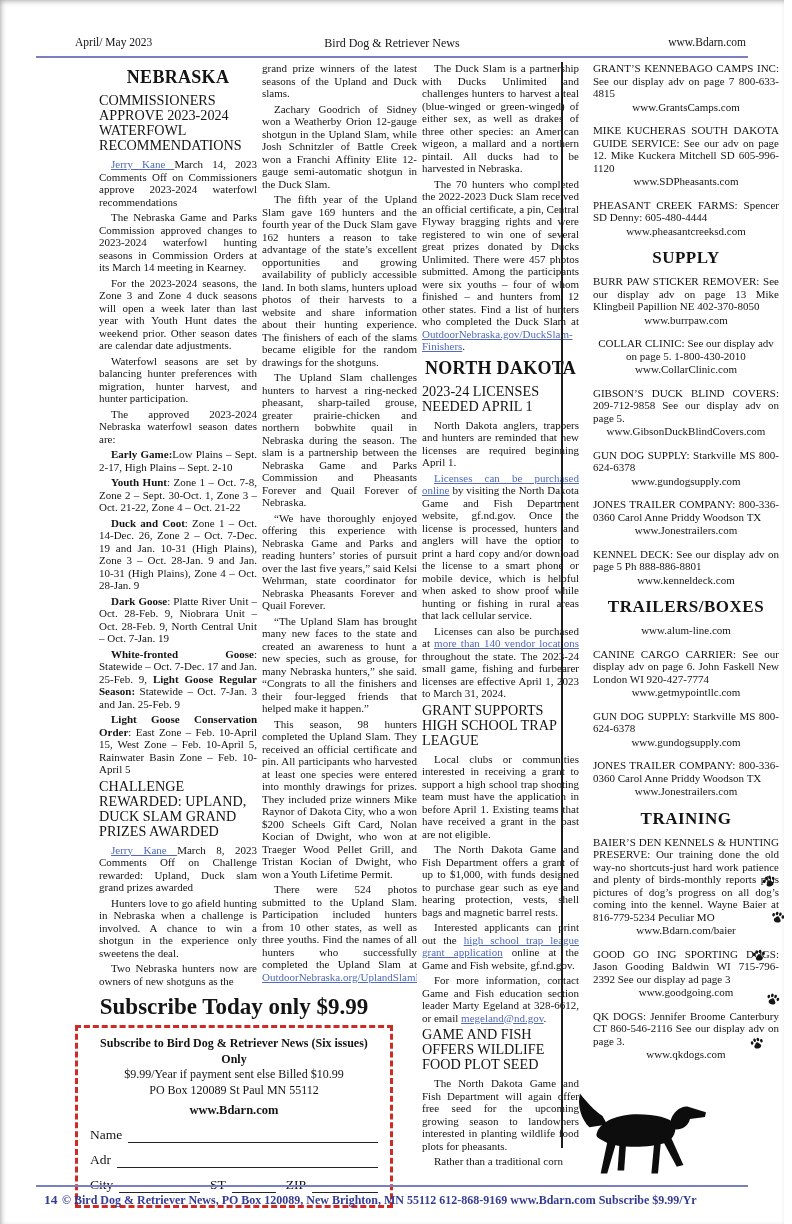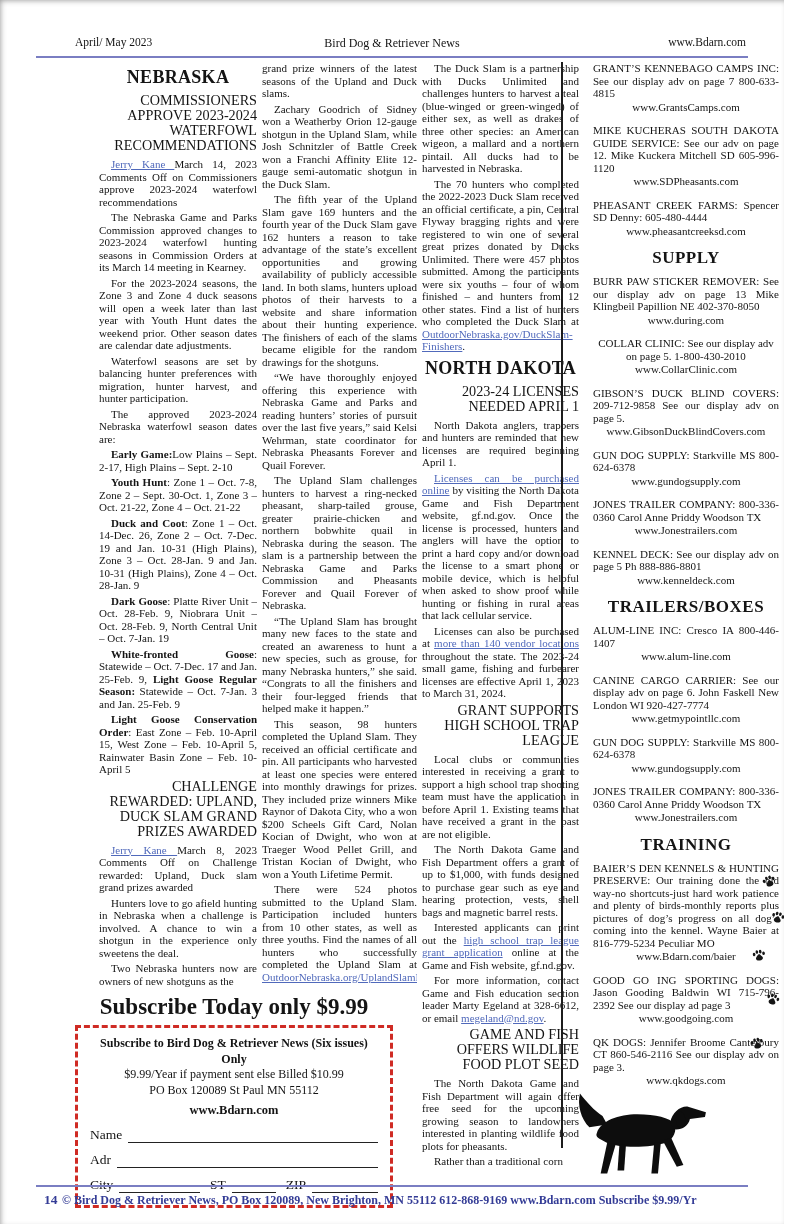--- a/index.html
+++ b/index.html
@@ -14,21 +14,21 @@
   
   .col{position:absolute;top:62px;font-size:11px;line-height:12.5px;text-align:justify;margin-left:24px;}
   #col1{left:75px;width:158px;height:938px;overflow:hidden;}
   #col2{left:238px;width:155px;height:938px;overflow:hidden;}
   #col3{left:398px;width:157px;height:1122px;overflow:hidden;}
   #col4{left:569px;width:186px;height:1042px;overflow:hidden;}
   .vdiv{position:absolute;left:561px;top:62px;width:1.5px;height:1086px;background:#1c1c1c;}
   .para{margin:0 0 3px;}
   .para.ind{text-indent:12px;}
   .h1{font-weight:bold;font-size:18px;line-height:20px;text-align:center;margin:5px 0 6px;letter-spacing:.3px;}
-  .h2{font-size:14.2px;line-height:15px;text-align:right;margin:3px 0 5px;font-weight:normal;}
+  .h2{font-size:14.2px;line-height:15px;text-align:left;margin:3px 0 5px;font-weight:normal;}
   .adh{font-weight:bold;font-size:17px;line-height:19px;text-align:center;margin:10px 0 8px;letter-spacing:.5px;}
   .ad-entry{margin-bottom:11px;}
   .ad-text.ctr{text-align:center;}
   .ad-url{text-align:center;margin-top:1px;}
   .lnk{color:#5069bb;text-decoration:underline;cursor:pointer;}
   strong{font-weight:bold;}
   
   .sub{position:absolute;left:75px;top:994px;width:318px;}
   .sub-title{font-size:23px;font-weight:bold;text-align:center;margin:0 0 5px;}
   .sub-box{border:3.5px dashed #cf2b24;padding:8px 12px 12px;}
@@ -76,22 +76,22 @@
       <div class="para ind"><strong>Light Goose Conservation Order</strong>: East Zone – Feb. 10-April 15, West Zone – Feb. 10-April 5, Rainwater Basin Zone – Feb. 10-April 5</div>
       <div class="h2">CHALLENGE REWARDED: UPLAND, DUCK SLAM GRAND PRIZES AWARDED</div>
       <div class="para ind"><span class="lnk">Jerry Kane </span>March 8, 2023 Comments Off on Challenge rewarded: Upland, Duck slam grand prizes awarded</div>
       <div class="para ind">Hunters love to go afield hunting in Nebraska when a challenge is involved. A chance to win a shotgun in the experience only sweetens the deal.</div>
       <div class="para ind">Two Nebraska hunters now are owners of new shotguns as the</div>
     </section>
   <section class="col" id="col2">
       <div class="para">grand prize winners of the latest seasons of the Upland and Duck slams.</div>
       <div class="para ind">Zachary Goodrich of Sidney won a Weatherby Orion 12-gauge shotgun in the Upland Slam, while Josh Schnitzler of Battle Creek won a Franchi Affinity Elite 12-gauge semi-automatic shotgun in the Duck Slam.</div>
       <div class="para ind">The fifth year of the Upland Slam gave 169 hunters and the fourth year of the Duck Slam gave 162 hunters a reason to take advantage of the state’s excellent opportunities and growing availability of publicly accessible land. In both slams, hunters upload photos of their harvests to a website and share information about their hunting experience. The finishers of each of the slams became eligible for the random drawings for the shotguns.</div>
+      <div class="para ind">The Upland Slam challenges hunters to harvest a ring-necked pheasant, sharp-tailed grouse, greater prairie-chicken and northern bobwhite quail in Nebraska during the season. The slam is a partnership between the Nebraska Game and Parks Commission and Pheasants Forever and Quail Forever of Nebraska.</div>
       <div class="para ind">“We have thoroughly enjoyed offering this experience with Nebraska Game and Parks and reading hunters’ stories of pursuit over the last five years,” said Kelsi Wehrman, state coordinator for Nebraska Pheasants Forever and Quail Forever.</div>
-      <div class="para ind">The Upland Slam challenges hunters to harvest a ring-necked pheasant, sharp-tailed grouse, greater prairie-chicken and northern bobwhite quail in Nebraska during the season. The slam is a partnership between the Nebraska Game and Parks Commission and Pheasants Forever and Quail Forever of Nebraska.</div>
       <div class="para ind">“The Upland Slam has brought many new faces to the state and created an awareness to hunt a new species, such as grouse, for many Nebraska hunters,” she said. “Congrats to all the finishers and their four-legged friends that helped make it happen.”</div>
       <div class="para ind">This season, 98 hunters completed the Upland Slam. They received an official certificate and pin. All participants who harvested at least one species were entered into monthly drawings for prizes. They included prize winners Mike Raynor of Dakota City, who a won $200 Scheels Gift Card, Nolan Kocian of Dwight, who won at Traeger Wood Pellet Grill, and Tristan Kocian of Dwight, who won a Youth Lifetime Permit.</div>
       <div class="para ind">There were 524 photos submitted to the Upland Slam. Participation included hunters from 10 other states, as well as three youths. Find the names of all hunters who successfully completed the Upland Slam at <span class="lnk">OutdoorNebraska.org/UplandSlamFinishers</span>.</div>
     </section>
   <section class="col" id="col3">
       <div class="para ind">The Duck Slam is a partnership with Ducks Unlimited and challenges hunters to harvest a teal (blue-winged or green-winged) of either sex, as well as drakes of three other species: an American wigeon, a mallard and a northern pintail. All ducks had to be harvested in Nebraska.</div>
       <div class="para ind">The 70 hunters who completed the 2022-2023 Duck Slam received an official certificate, a pin, Central Flyway bragging rights and were registered to win one of several great prizes donated by Ducks Unlimited. There were 457 photos submitted. Among the participants were six youths – four of whom finished – and hunters from 12 other states. Find a list of hunters who completed the Duck Slam at <span class="lnk">OutdoorNebraska.gov/DuckSlam-Finishers</span>.</div>
       <div class="h1">NORTH DAKOTA</div>
       <div class="h2">2023-24 LICENSES NEEDED APRIL 1</div>
       <div class="para ind">North Dakota anglers, trappers and hunters are reminded that new licenses are required beginning April 1.</div>
@@ -116,21 +116,21 @@
         <div class="ad-text">MIKE KUCHERAS SOUTH DAKOTA GUIDE SERVICE: See our adv on page 12. Mike Kuckera Mitchell SD 605-996-1120</div>
         <div class="ad-url">www.SDPheasants.com</div>
       </div>
       <div class="ad-entry">
         <div class="ad-text">PHEASANT CREEK FARMS: Spencer SD Denny: 605-480-4444</div>
         <div class="ad-url">www.pheasantcreeksd.com</div>
       </div>
       <div class="adh">SUPPLY</div>
       <div class="ad-entry">
         <div class="ad-text">BURR PAW STICKER REMOVER: See our display adv on page 13 Mike Klingbeil Papillion NE 402-370-8050</div>
-        <div class="ad-url">www.during.com</div>
+        <div class="ad-url">www.burrpaw.com</div>
       </div>
       <div class="ad-entry">
         <div class="ad-text ctr">COLLAR CLINIC: See our display adv on page 5. 1-800-430-2010</div>
         <div class="ad-url">www.CollarClinic.com</div>
       </div>
       <div class="ad-entry">
         <div class="ad-text">GIBSON’S DUCK BLIND COVERS: 209-712-9858 See our display adv on page 5.</div>
         <div class="ad-url">www.GibsonDuckBlindCovers.com</div>
       </div>
       <div class="ad-entry">
@@ -140,21 +140,20 @@
       <div class="ad-entry">
         <div class="ad-text">JONES TRAILER COMPANY: 800-336-0360 Carol Anne Priddy Woodson TX</div>
         <div class="ad-url">www.Jonestrailers.com</div>
       </div>
       <div class="ad-entry">
         <div class="ad-text">KENNEL DECK: See our display adv on page 5 Ph 888-886-8801</div>
         <div class="ad-url">www.kenneldeck.com</div>
       </div>
       <div class="adh">TRAILERS/BOXES</div>
       <div class="ad-entry">
-        <div class="ad-text">ALUM-LINE INC: Cresco IA 800-446-1407</div>
         <div class="ad-url">www.alum-line.com</div>
       </div>
       <div class="ad-entry">
         <div class="ad-text">CANINE CARGO CARRIER: See our display adv on page 6. John Faskell New London WI 920-427-7774</div>
         <div class="ad-url">www.getmypointllc.com</div>
       </div>
       <div class="ad-entry">
         <div class="ad-text">GUN DOG SUPPLY: Starkville MS 800-624-6378</div>
         <div class="ad-url">www.gundogsupply.com</div>
       </div>

